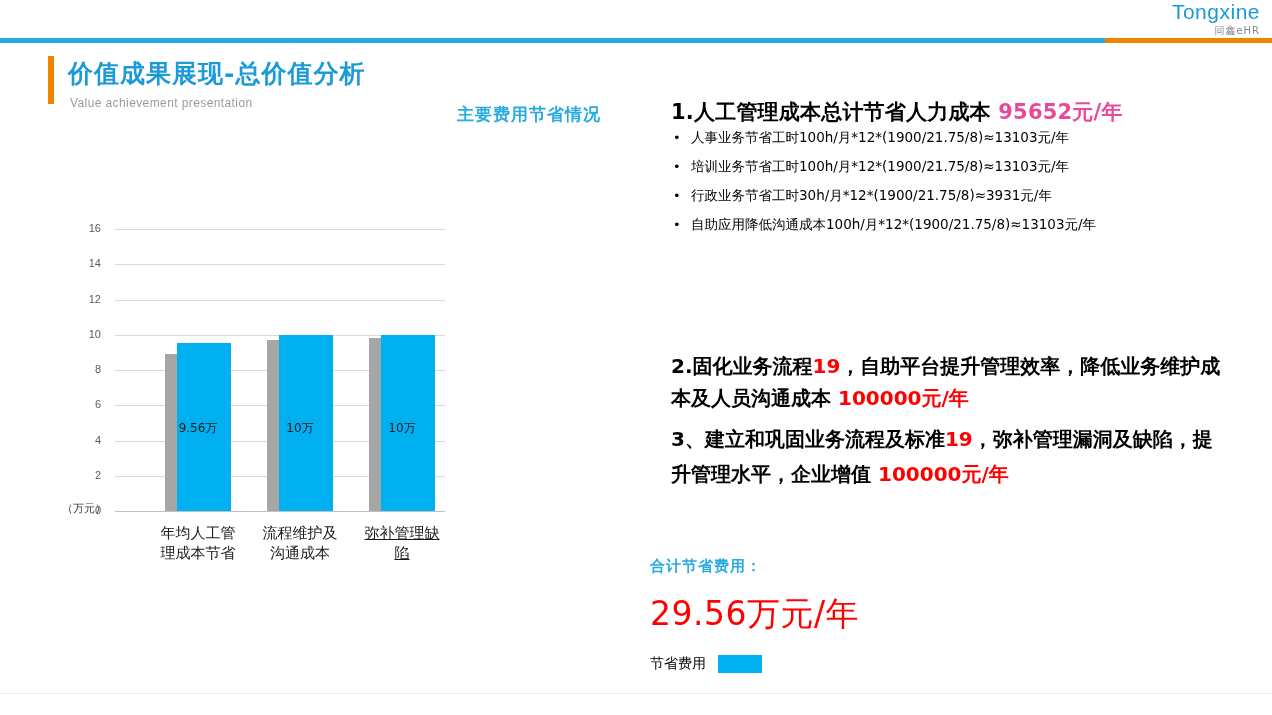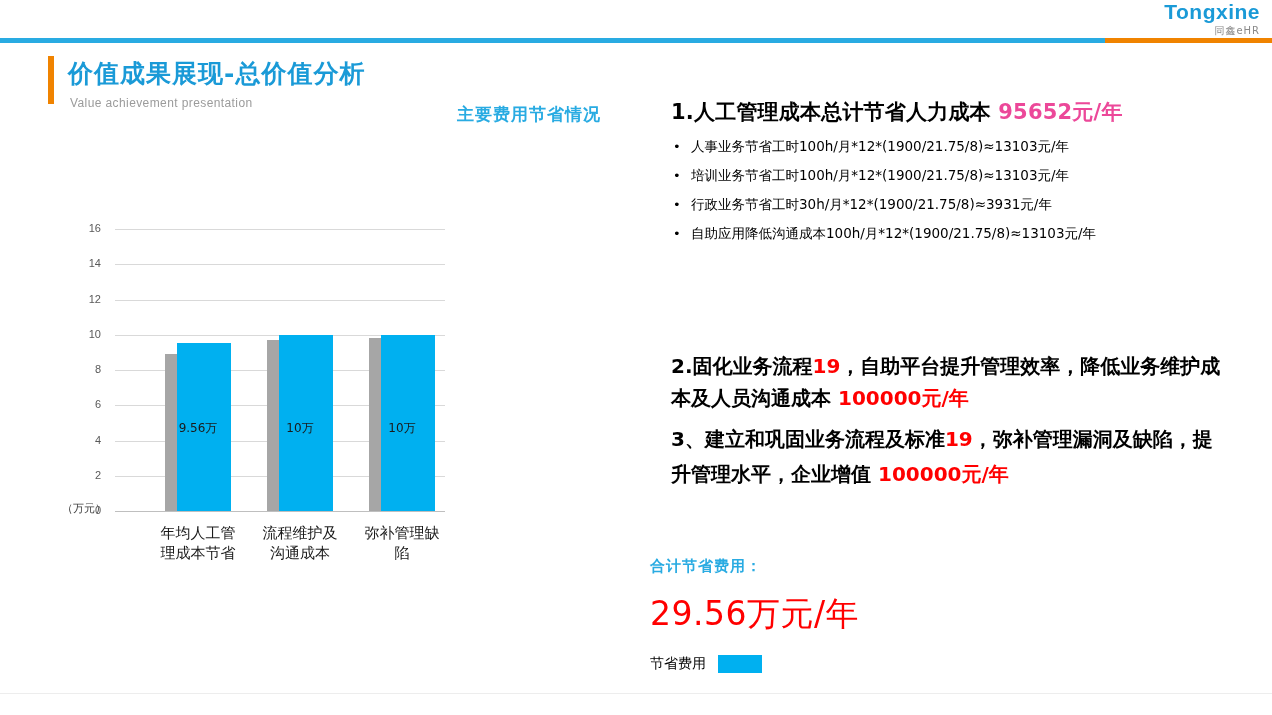--- a/index.html
+++ b/index.html
@@ -68,21 +68,21 @@
   }
 
   .brand-right {
     position: absolute;
     right: 12px; top: 1px;
     text-align: right;
   }
   .brand-right .tx-name {
     font-family: "Liberation Sans", sans-serif;
     font-size: 21px;
-    font-weight: bold;
+    font-weight: normal;
     color: #1a9ad7;
     letter-spacing: 0.5px;
     line-height: 1.05;
   }
   .brand-right .tx-sub {
     font-family: "DejaVu Sans", sans-serif;
     font-size: 10px;
     color: #8a8a8a;
     letter-spacing: 1px;
     margin-top: 1px;
@@ -211,21 +211,21 @@
   }
   .h1 {
     left: 671px; top: 98px;
     font-size: 21px;
     letter-spacing: 0.2px;
   }
   .h1 .red { color: #ec4899; }
 
   .bullets {
     position: absolute;
-    left: 671px; top: 132px;
+    left: 671px; top: 123px;
     width: 560px;
     margin: 0;
     padding: 0;
     list-style: none;
   }
   .bullets li {
     position: relative;
     padding-left: 20px;
     font-family: "DejaVu Sans", sans-serif;
     font-size: 13.5px;
@@ -352,21 +352,21 @@
         <div class="bar-gray" style="height: 170.962px;"></div>
         <div class="bar-blue" style="height: 176.25px;"></div>
         <div class="bar-value" style="bottom: 74.5px;">10万</div>
       </div>
       <div class="bar-cat" style="left: 143px; top: 294px;">流程维护及沟通成本</div>
       <div class="bargroup" style="left: 254px; height: 282px; width: 66px;">
         <div class="bar-gray" style="height: 172.725px;"></div>
         <div class="bar-blue" style="height: 176.25px;"></div>
         <div class="bar-value" style="bottom: 74.5px;">10万</div>
       </div>
-      <div class="bar-cat" style="left: 245px; top: 294px;">弥补管理缺陷</div>
+      <div class="bar-cat" style="left: 245px; top: 294px; text-decoration: underline;">弥补管理缺陷</div>
     </div>
 </div>
 
 <div class="r-head h1">
   <span>1.人工管理成本总计节省人力成本 </span><span class="red">95652元/年</span>
 </div>
 
 <ul class="bullets" id="bullets">
     <li>人事业务节省工时100h/月*12*(1900/21.75/8)≈13103元/年</li>
     <li>培训业务节省工时100h/月*12*(1900/21.75/8)≈13103元/年</li>

